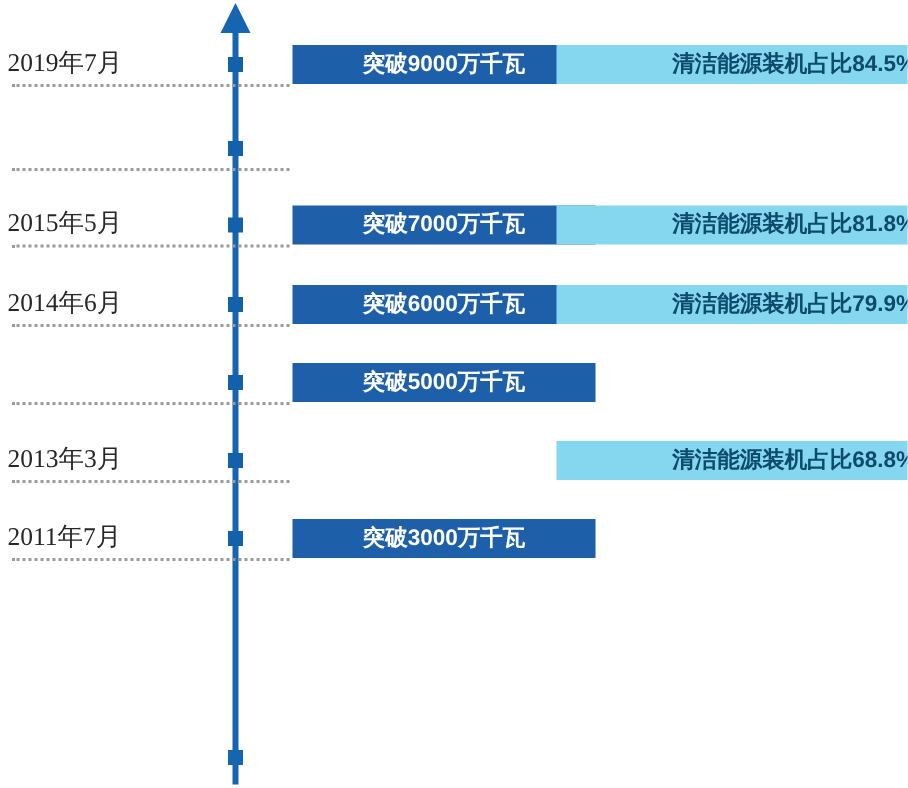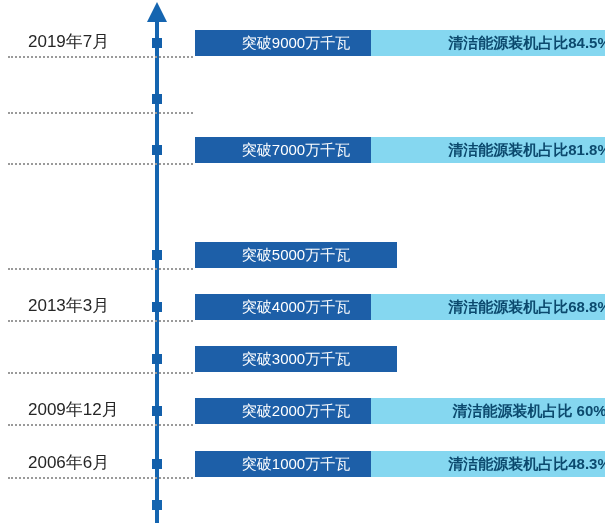--- a/index.html
+++ b/index.html
@@ -43,27 +43,28 @@
   }
   
   .row {
     position: absolute;
     left: 0;
     width: 605px;
     height: 30px;
   }
   .date {
     position: absolute;
-    left: 28px;
+    left: 5px;
     top: 0;
     height: 30px;
     line-height: 28px;
     font-size: 17px;
     color: #262626;
     white-space: nowrap;
+    font-family: Liberation Serif, serif;
   }
   .dotted {
     position: absolute;
     left: 8px;
     bottom: 0;
     width: 185px;
     height: 0;
     border-bottom: 2px dotted #9a9a9a;
   }
   .node {
@@ -77,21 +78,21 @@
   .milestone {
     position: absolute;
     left: 195px;
     top: 2px;
     width: 202px;
     height: 26px;
     line-height: 26px;
     background: #1d5fa8;
     color: #ffffff;
     font-size: 15px;
-    font-weight: normal;
+    font-weight: bold;
     text-align: center;
     white-space: nowrap;
   }
   .share {
     position: absolute;
     left: 371px;
     top: 2px;
     width: 229px;
     height: 26px;
     line-height: 26px;
@@ -120,56 +121,50 @@
     <div class="milestone">突破9000万千瓦</div>
     <div class="share">清洁能源装机占比84.5%</div>
   </div>
 
   <div class="row" style="top:84px">
     <div class="dotted"></div>
     <div class="node"></div>
   </div>
 
   <div class="row" style="top:135px">
+    <span class="date">2015年5月</span>
     <div class="dotted"></div>
     <div class="node"></div>
     <div class="milestone">突破7000万千瓦</div>
     <div class="share">清洁能源装机占比81.8%</div>
   </div>
 
+  <div class="row" style="top:188px">
+    <span class="date">2014年6月</span>
+    <div class="dotted"></div>
+    <div class="node"></div>
+    <div class="milestone">突破6000万千瓦</div>
+    <div class="share">清洁能源装机占比79.9%</div>
+  </div>
 
   <div class="row" style="top:240px">
     <div class="dotted"></div>
     <div class="node"></div>
     <div class="milestone">突破5000万千瓦</div>
   </div>
 
   <div class="row" style="top:292px">
     <span class="date">2013年3月</span>
     <div class="dotted"></div>
     <div class="node"></div>
-    <div class="milestone">突破4000万千瓦</div>
     <div class="share">清洁能源装机占比68.8%</div>
   </div>
 
   <div class="row" style="top:344px">
+    <span class="date">2011年7月</span>
     <div class="dotted"></div>
     <div class="node"></div>
     <div class="milestone">突破3000万千瓦</div>
   </div>
 
-  <div class="row" style="top:396px">
-    <span class="date">2009年12月</span>
-    <div class="dotted"></div>
-    <div class="node"></div>
-    <div class="milestone">突破2000万千瓦</div>
-    <div class="share">清洁能源装机占比 60%</div>
-  </div>
 
-  <div class="row" style="top:449px">
-    <span class="date">2006年6月</span>
-    <div class="dotted"></div>
-    <div class="node"></div>
-    <div class="milestone">突破1000万千瓦</div>
-    <div class="share">清洁能源装机占比48.3%</div>
-  </div>
 
 </div>
 
 </body></html>

